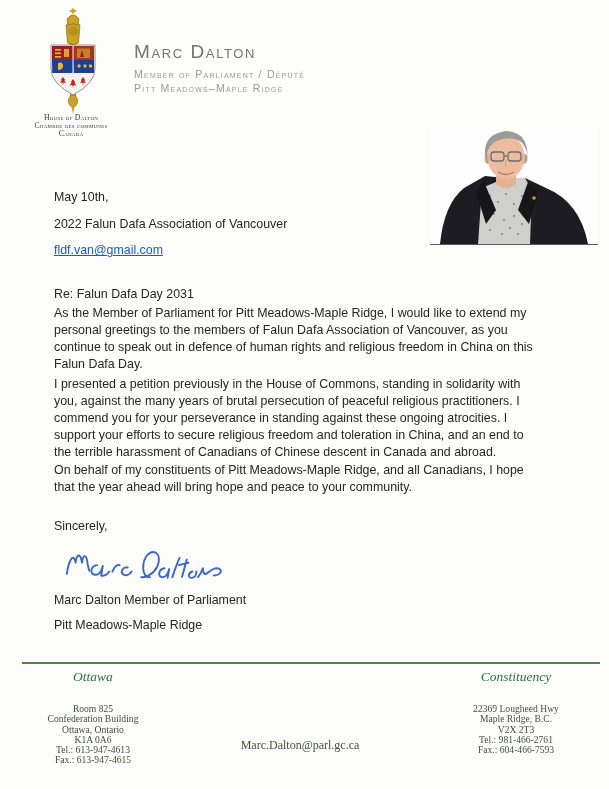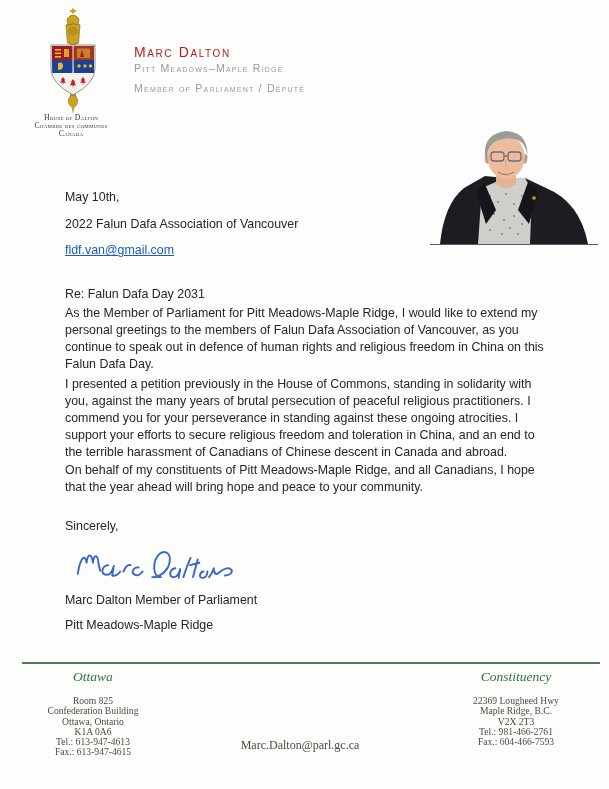--- a/index.html
+++ b/index.html
@@ -7,44 +7,44 @@
   .page{position:relative;width:609px;height:789px;background:#fdfdfb;margin:0 auto;overflow:hidden;
         box-shadow:0 0 4px rgba(0,0,0,.2);}
 
   
   .crest{position:absolute;left:39px;top:7px;width:64px;height:108px;}
   .crest-caption{position:absolute;left:14px;top:114px;width:114px;text-align:center;
 seri    font-family:"Liberation Serif",serif;}
   .crest-caption div{font-family:"Liberation Serif",serif;font-variant:small-caps;
     font-size:7.8px;line-height:7.9px;color:#3b3b3b;letter-spacing:.2px;}
   .title-block{position:absolute;left:134px;top:42px;}
-  .mp-name{font-variant:small-caps;font-size:14px;letter-spacing:1.6px;color:#b91c1c;line-height:20px;}
+  .mp-name{font-variant:small-caps;font-size:19px;letter-spacing:1.6px;color:#737373;line-height:20px;}
   .mp-sub{font-variant:small-caps;font-size:10.6px;letter-spacing:1.2px;color:#9a9a9a;line-height:13.5px;}
   .mp-sub.first{margin-top:6px;}
 
   .photo{position:absolute;left:430px;top:126px;width:168px;height:118px;border-bottom:1.5px solid #6b5454;}
 
   
-  .letter{position:absolute;left:65px;top:189px;width:489px;font-size:12.4px;
+  .letter{position:absolute;left:54px;top:189px;width:489px;font-size:12.4px;
           line-height:17.2px;color:#262626;}
   .letter p{margin:0;}
   .m9{margin-bottom:9.5px !important;}
   .m26{margin-bottom:26px !important;}
   .m2{margin-bottom:2px !important;}
   .m22{margin-bottom:22px !important;}
   .m10{margin-bottom:10px !important;}
   .m8{margin-bottom:8px !important;}
   a.email{color:#1b5cc0;text-decoration:underline;}
   .sig-wrap{height:40px;margin:2px 0 7px 8px;}
 
   
   .foot-rule{position:absolute;left:22px;top:662px;width:578px;height:2px;background:#4f7d5f;}
   .foot-col{position:absolute;text-align:center;font-family:"Liberation Serif",serif;}
   .foot-col .script{font-family:"Liberation Serif",serif;font-style:italic;font-size:13.5px;
-      color:#2e7042;line-height:15px;margin-bottom:12px;}
+      color:#2e7042;line-height:15px;margin-bottom:20px;}
   .foot-col div.l{font-size:9.6px;line-height:10.3px;color:#454f41;}
   .foot-left{left:20px;top:669px;width:146px;}
   .foot-right{left:443px;top:669px;width:146px;}
   .foot-email{position:absolute;left:0;top:738px;width:600px;text-align:center;
       font-family:"Liberation Serif",serif;font-size:12px;color:#454f41;}
 </style>
 </head>
 <body>
 
 <div class="page">
@@ -87,22 +87,22 @@
   </svg>
 
   <div class="crest-caption">
     <div>House of Dalton</div>
     <div>Chambre des communes</div>
     <div>Canada</div>
   </div>
 
   <div class="title-block">
     <div class="mp-name">Marc Dalton</div>
+    <div class="mp-sub first">Member of Parliament / Député</div>
     <div class="mp-sub">Pitt Meadows–Maple Ridge</div>
-    <div class="mp-sub first">Member of Parliament / Député</div>
   </div>
 
   <div class="photo">
     <svg viewBox="0 0 168 118" width="168" height="118" xmlns="http://www.w3.org/2000/svg">
       <rect x="0" y="0" width="168" height="118" fill="#fefefe"></rect>
 
       <path d="M10 118 Q14 78 34 62 L55 50 L75 52 L95 52 L116 62 Q150 76 158 118 Z" fill="#1c1c22"></path>
 
       <path d="M48 118 L52 62 L75 52 L95 52 L102 64 L100 118 Z" fill="#cfcfcc"></path>
       <g fill="#80807c">

